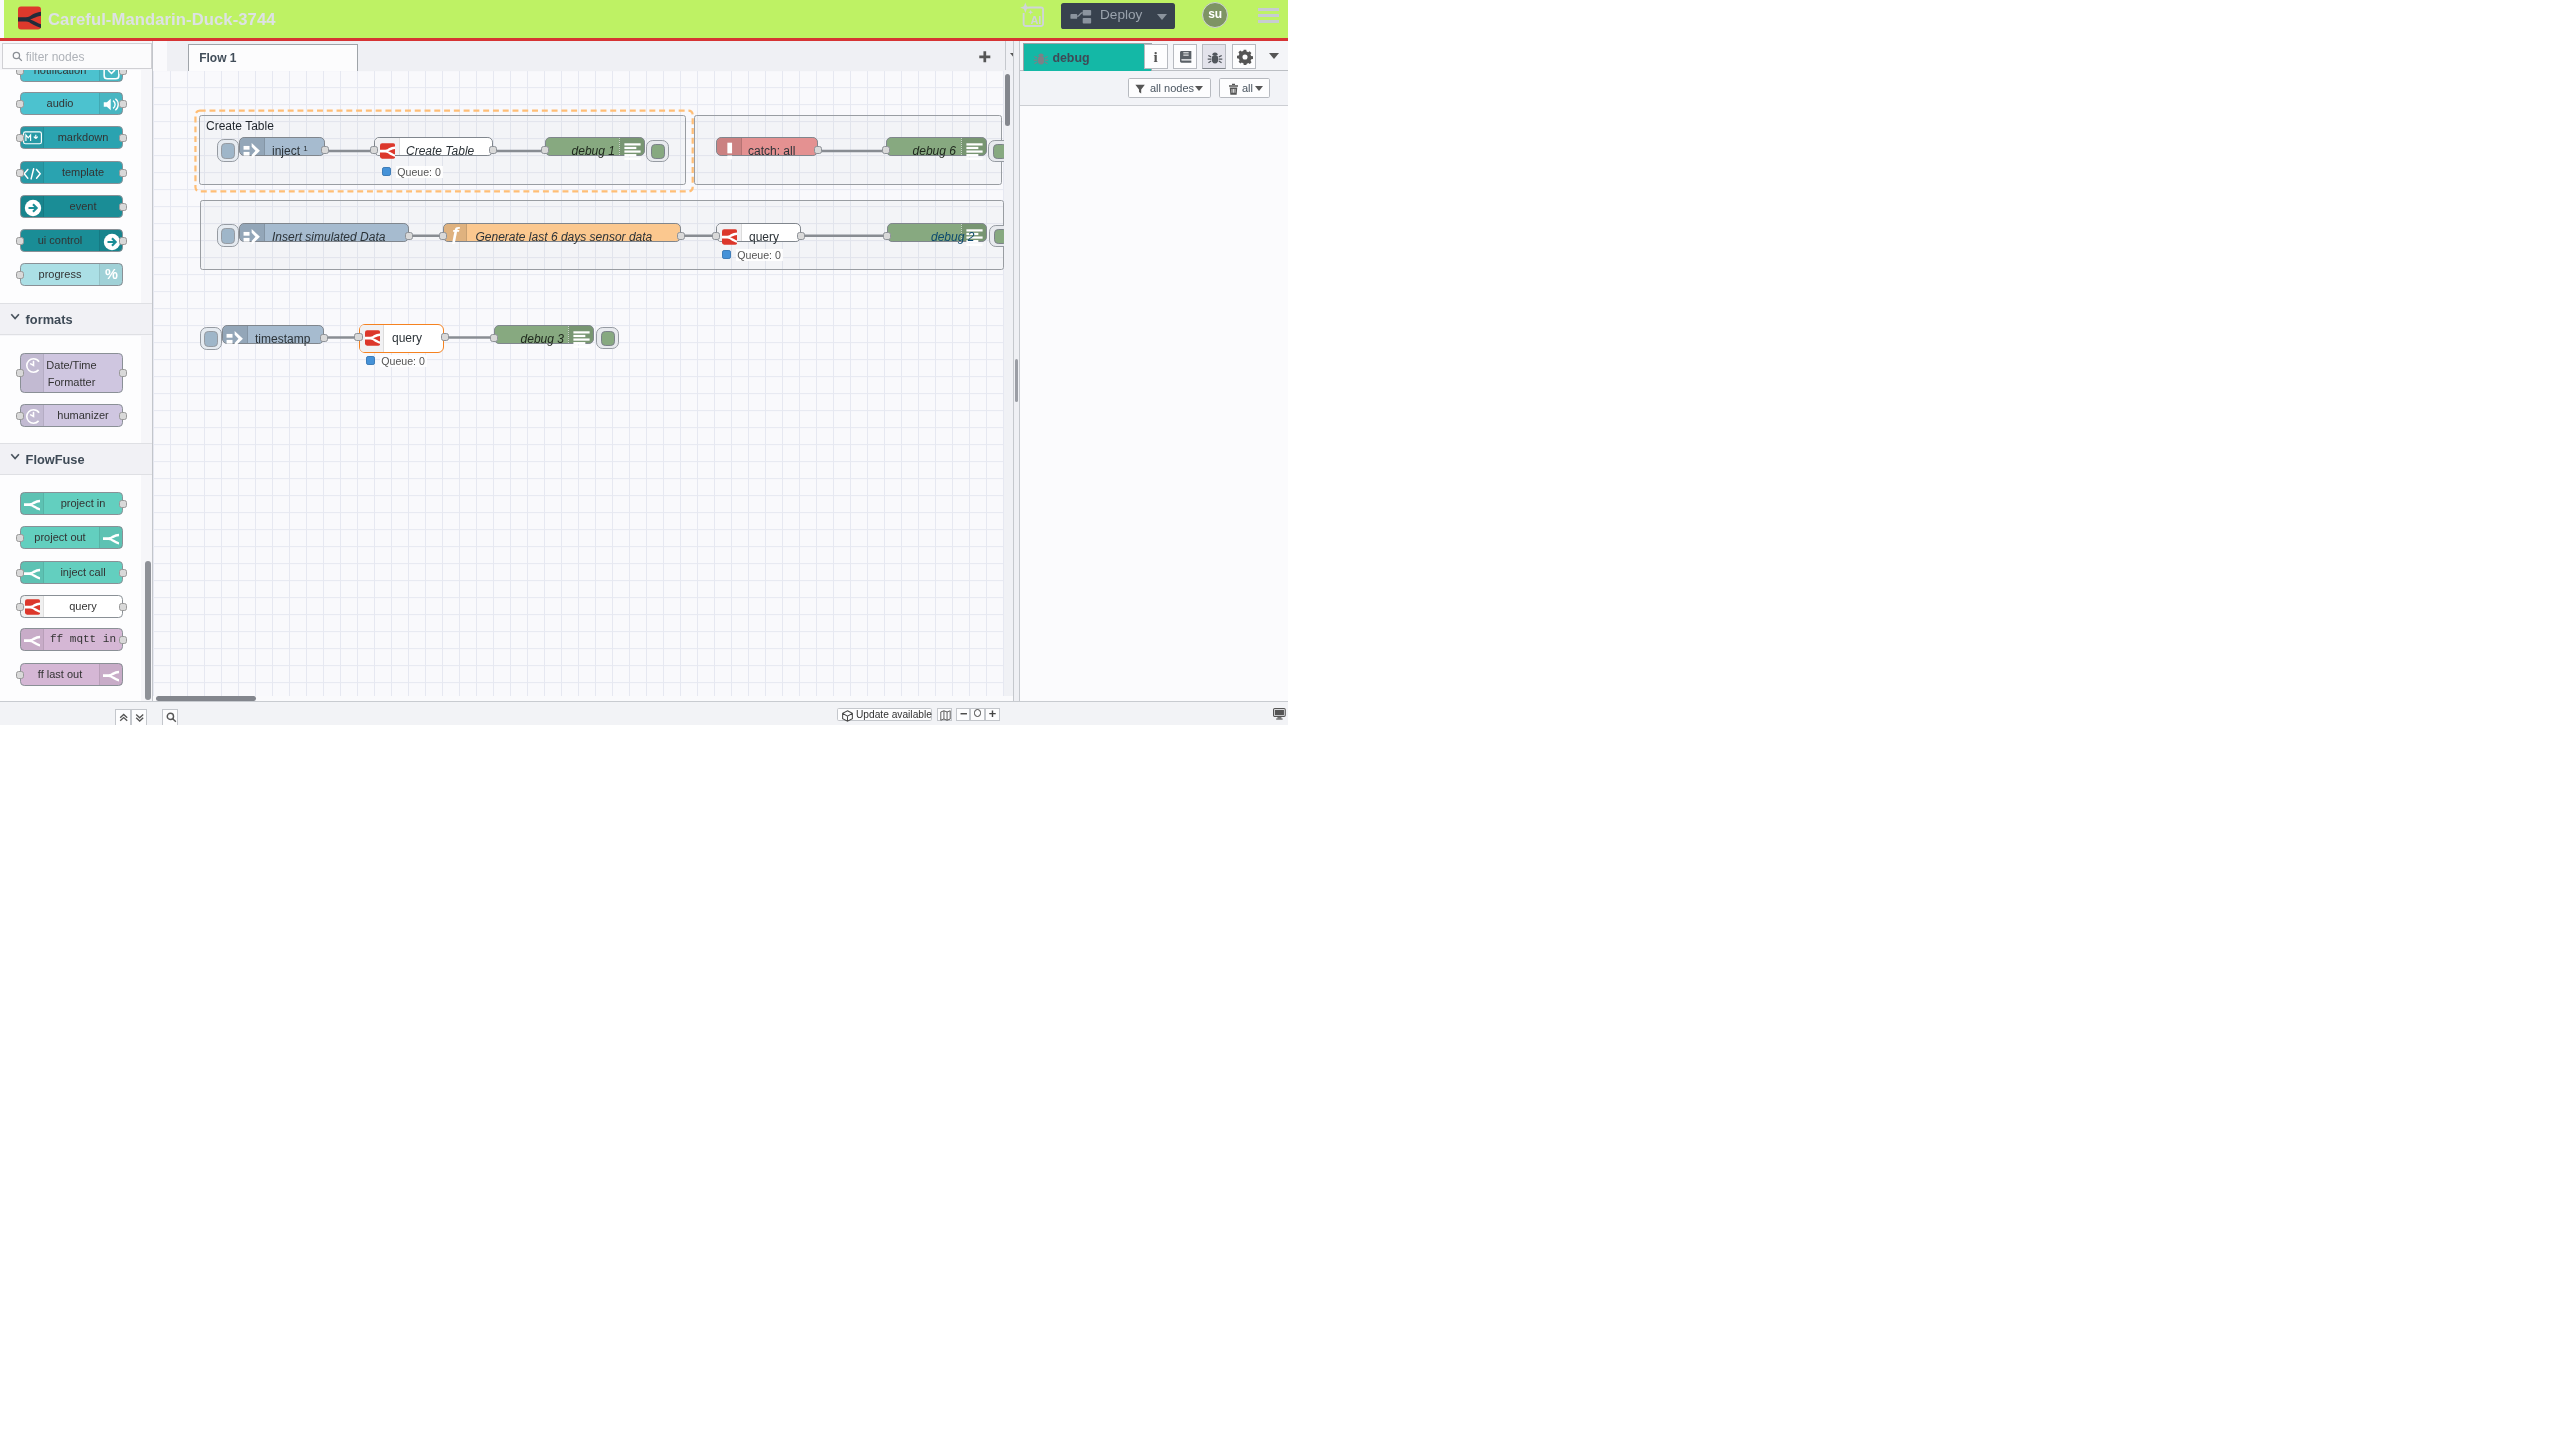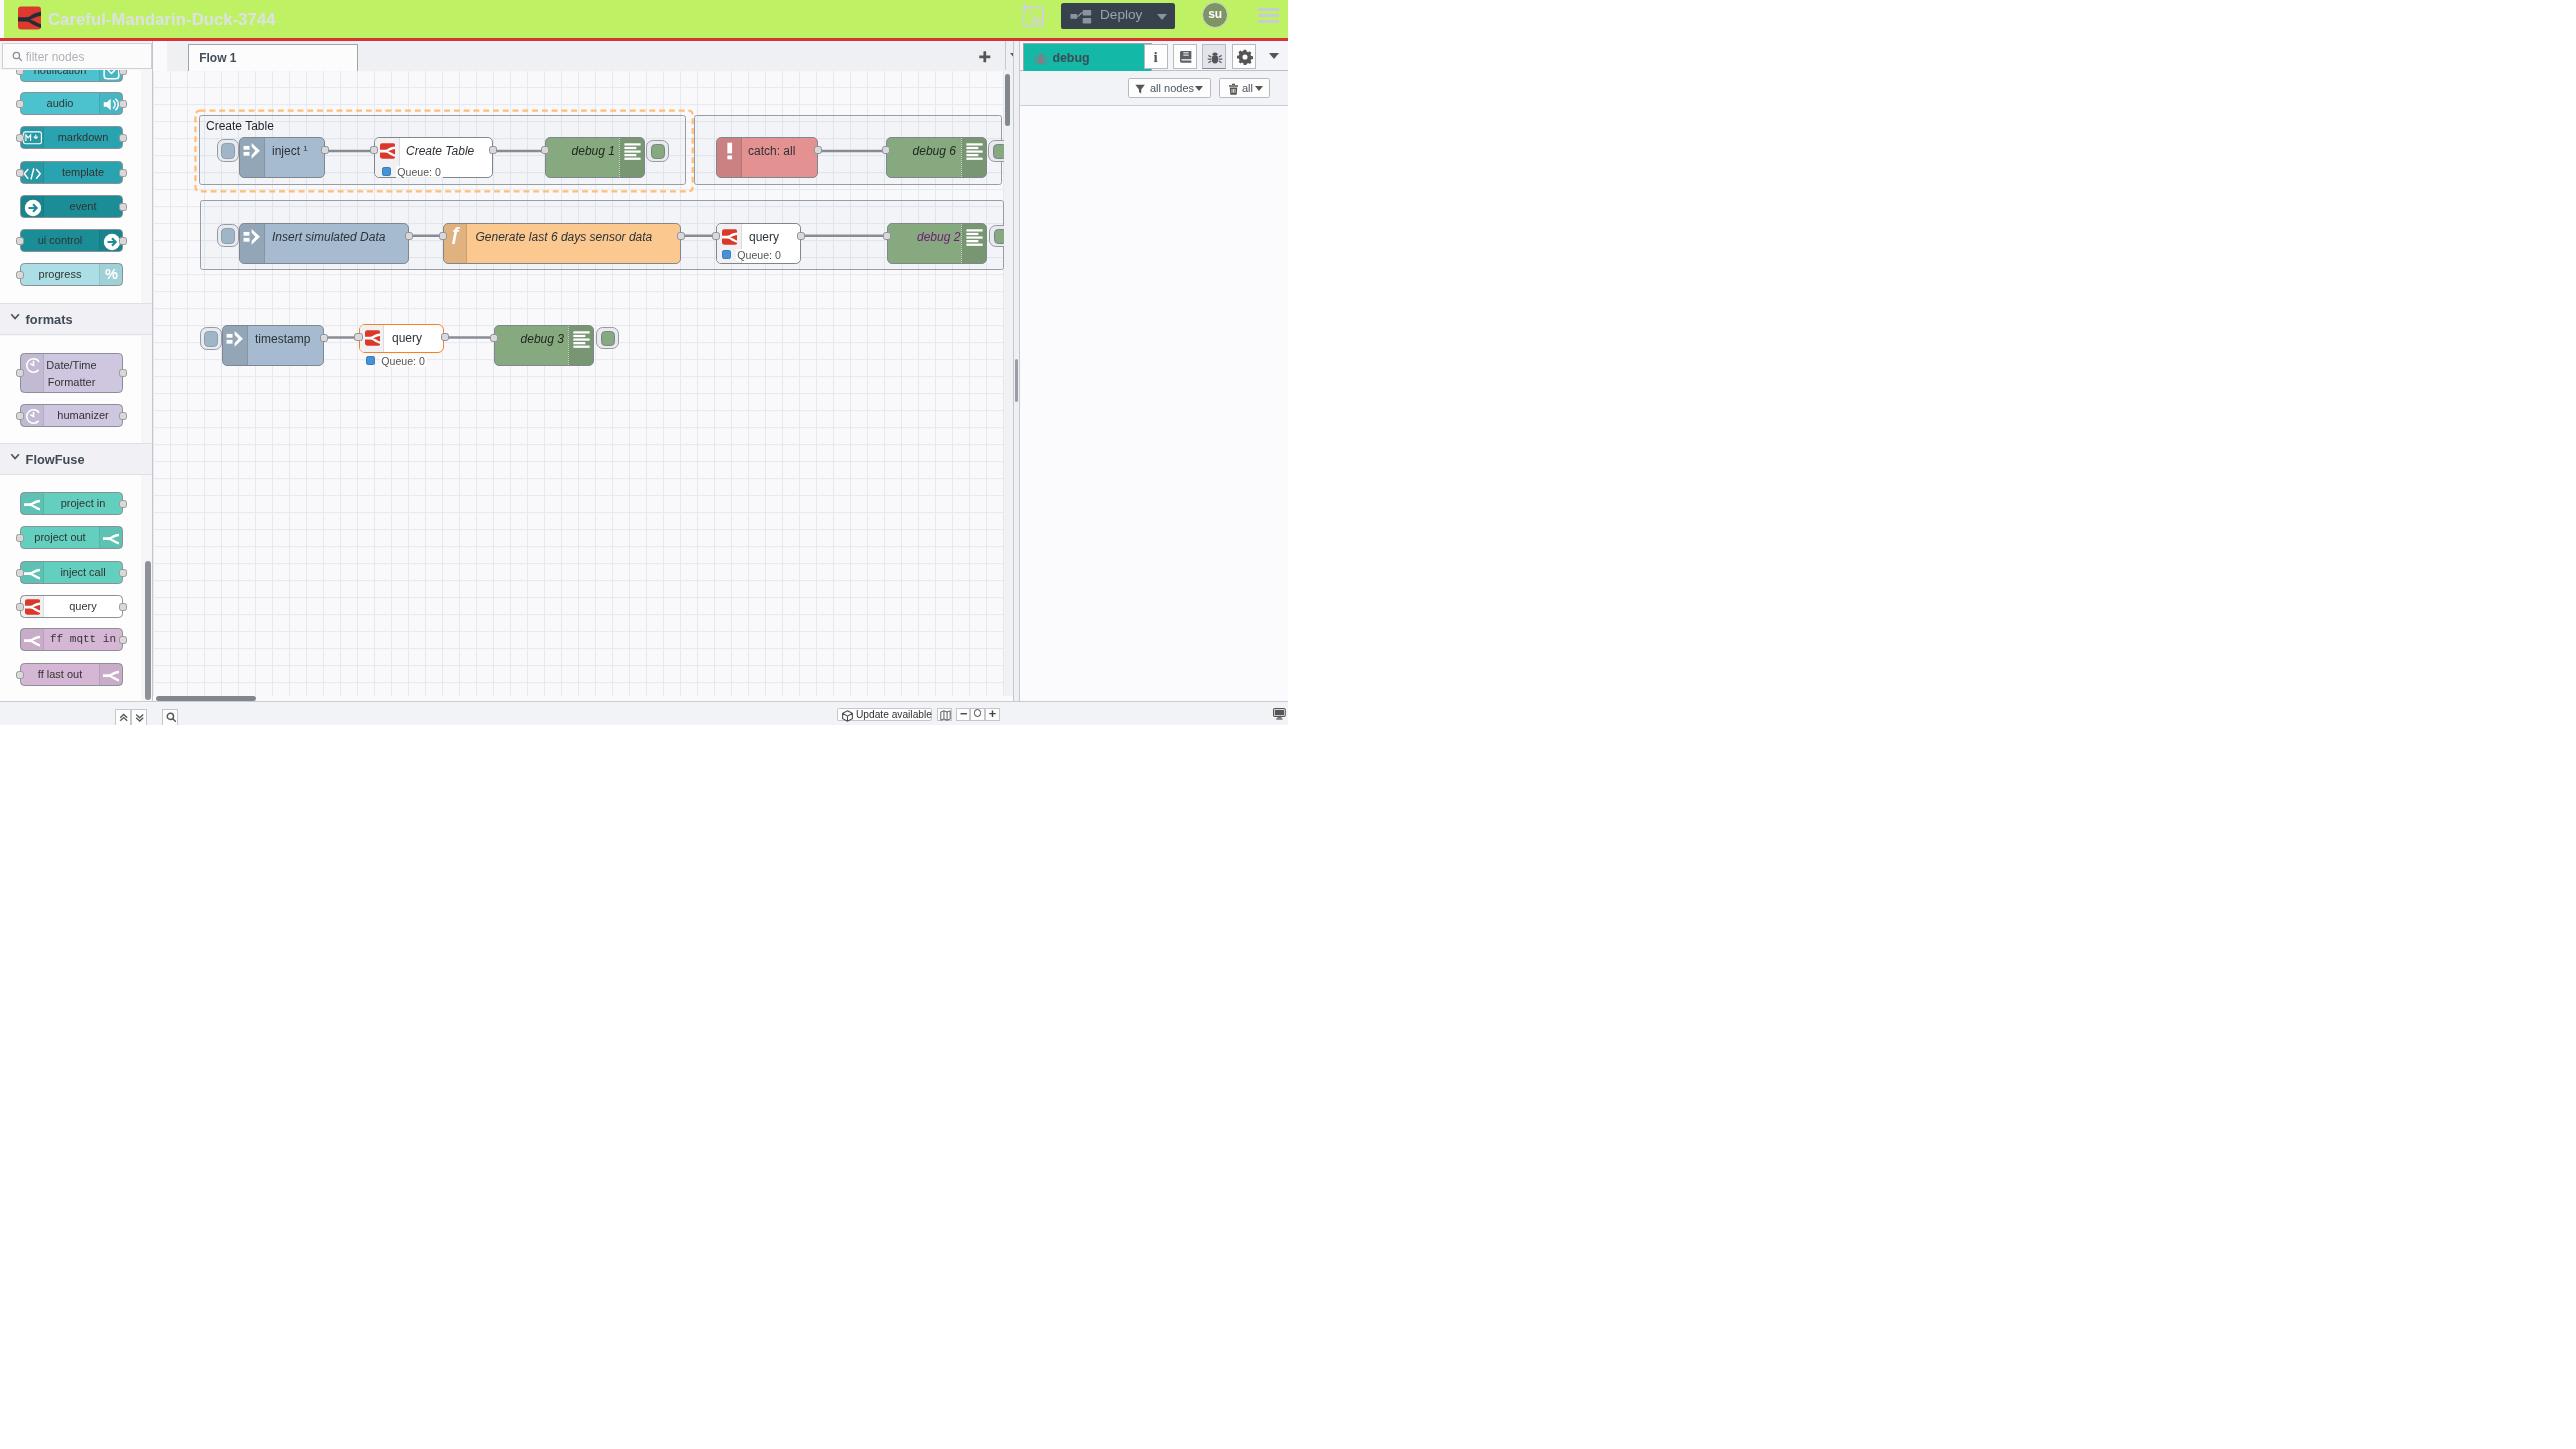--- a/index.html
+++ b/index.html
@@ -50,21 +50,21 @@
   background-color:#f9f9fc;
   background-image:linear-gradient(to right,#e6e8f1 0.9px,transparent 0.9px),linear-gradient(to bottom,#e6e8f1 0.9px,transparent 0.9px);
   background-size:17px 17px; background-position:0 -0.9px; }
 #cgutter { position:absolute; left:1004px; top:71px; width:9.4px; height:625px; background:#f0f1f5; }
 #vthumb { position:absolute; left:1005px; top:74px; width:5.1px; height:52px; background:#83868d; border-radius:2.6px; }
 #hthumb { position:absolute; left:156px; top:696px; width:100px; height:5.1px; background:#83868d; border-radius:2.6px; }
 
 .group { position:absolute; border:0.9px solid #999da2; border-radius:2.6px; background:rgba(120,130,150,0.045); }
 .glabel { position:absolute; left:6px; top:3.4px; font-size:12px; color:#1e242b; }
 
-.node { position:absolute; height:41px; border:0.9px solid #80868d; border-radius:5.1px; }
+.node { position:absolute; height:19px; border:0.9px solid #80868d; border-radius:5.1px; }
 .node .nlab { position:absolute; top:6.4px; font-size:12px; color:#2c3338; white-space:nowrap; }
 .it { font-style:italic; }
 .nicon { position:absolute; top:0; bottom:0; width:25px; background:rgba(0,0,0,0.11); }
 .niconl { left:0; border-top-left-radius:4.3px; border-bottom-left-radius:4.3px; border-right:0.9px solid rgba(0,0,0,0.1); }
 .niconr { right:0; border-top-right-radius:4.3px; border-bottom-right-radius:4.3px; border-left:0.9px dotted rgba(255,255,255,0.6); }
 .port { position:absolute; width:8.5px; height:8.5px; background:#d9d9d9; border:1.3px solid #8e9298; border-radius:2.6px; }
 .injbtn { position:absolute; width:22px; height:23px; background:#e6ebf1; border:1.3px solid #969ba2; border-radius:6.8px; }
 .injbtn div { position:absolute; left:3.4px; top:2.6px; width:13.6px; height:16px; background:#a2b8ca; border:0.9px solid #969ba2; border-radius:4.3px; }
 .dbgbtn { position:absolute; width:23px; height:22px; background:#e8eaee; border:1.3px solid #969ba2; border-radius:6.8px; }
 .dbgbtn div { position:absolute; left:3.8px; top:2.6px; width:14.5px; height:15px; background:#87a980; border:0.9px solid #7c828a; border-radius:4.3px; }
@@ -471,21 +471,21 @@
           <svg width="25" height="25.6" viewBox="0 0 29 30" style="position:absolute;left:0;top:0">
             <g fill="#fff">
               <rect x="5" y="6.2" width="19" height="2.6"></rect>
               <rect x="5" y="10.4" width="14" height="2.6"></rect>
               <rect x="5" y="14.6" width="19" height="2.6"></rect>
               <rect x="5" y="18.8" width="14" height="2.6"></rect>
               <rect x="5" y="23" width="19" height="2.6"></rect>
             </g>
           </svg>
         </div>
-      <span class="nlab it" style="left:29px;color:#701a75">debug 2</span>
+      <span class="nlab it" style="left:43px;color:#0c4a6e">debug 2</span>
       <div class="port" style="left:-5.1px;top:7.7px;"></div>
     </div>
     <div class="dbgbtn" style="left:836px;top:154px;">
         <div></div>
       </div>
 
     <div class="injbtn" style="left:47px;top:256px;">
         <div style="background:#9fb6c9"></div>
       </div>
     <div class="node" style="left:69px;top:254px;width:102px;background:#a6bbcf;">

